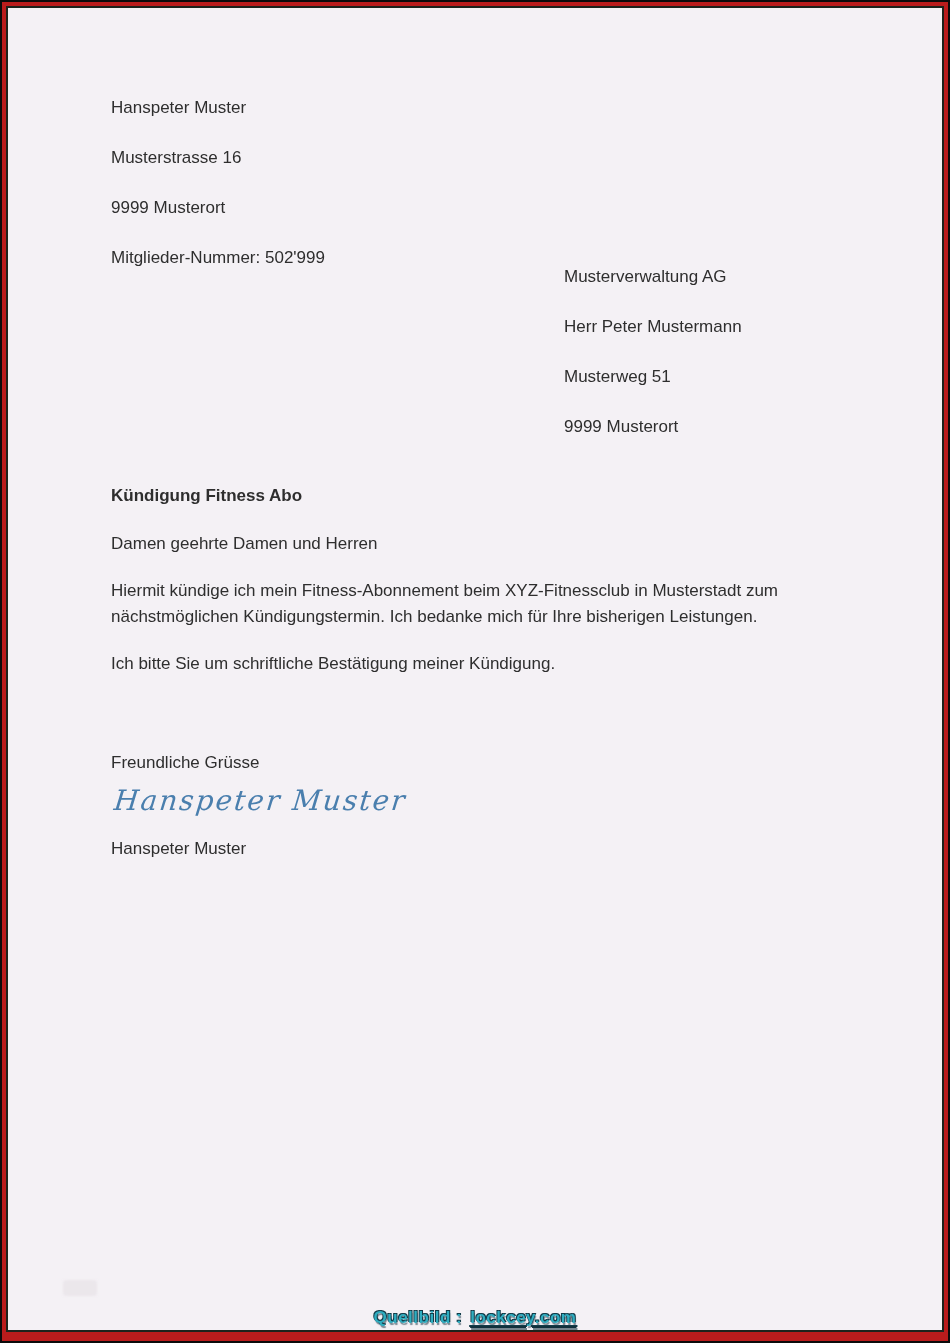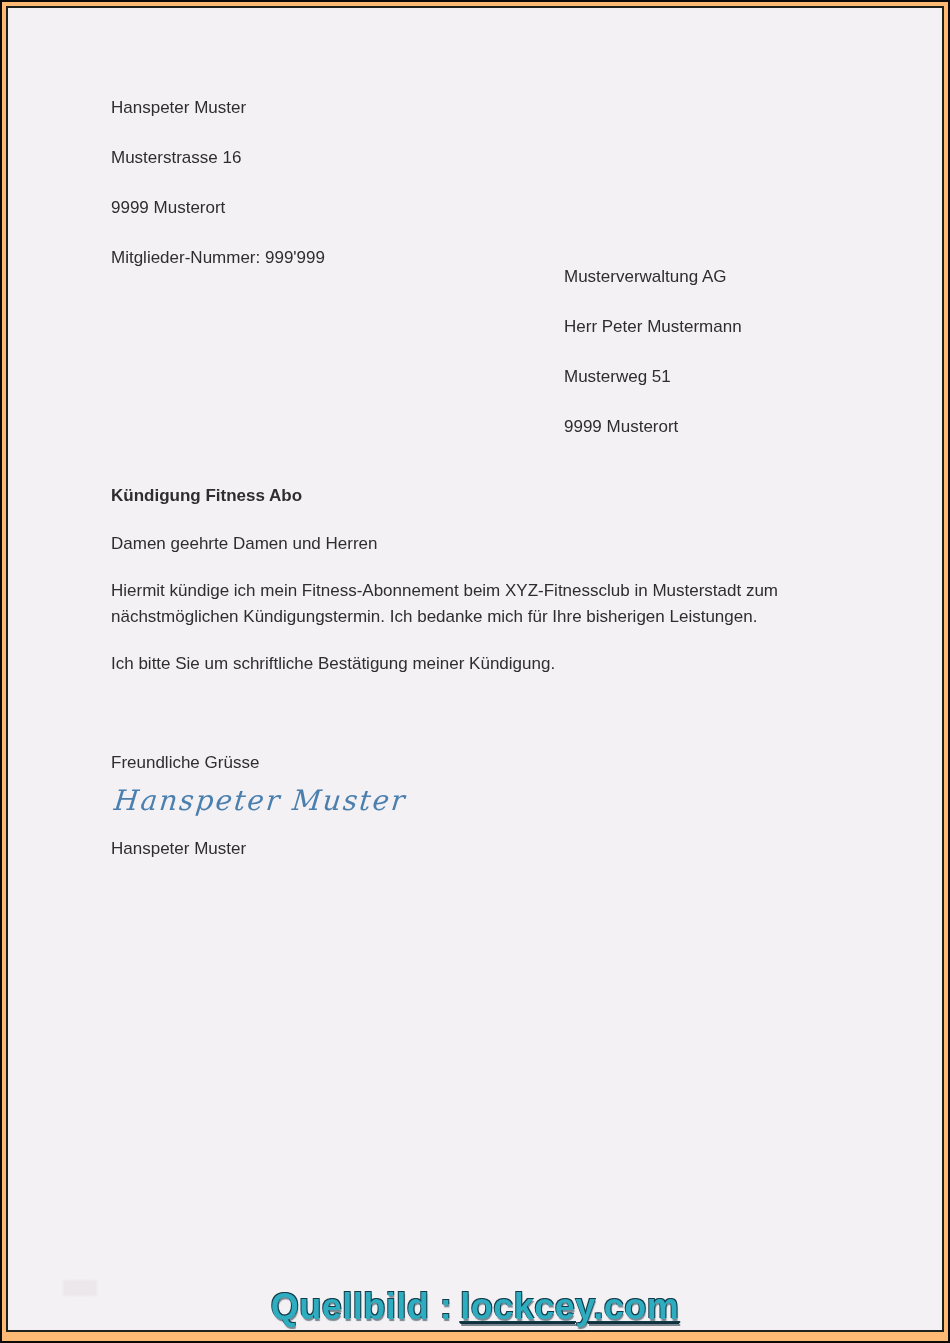--- a/index.html
+++ b/index.html
@@ -2,21 +2,21 @@
 <html><head>
 <meta charset="utf-8">
 <style>
   * { margin: 0; padding: 0; box-sizing: border-box; }
   html, body { width: 950px; height: 1343px; overflow: hidden; }
   body { font-family: "Liberation Sans", sans-serif; }
 
   .canvas {
     position: relative;
     width: 950px; height: 1343px;
-    background: #fdba74;               
+    background: #b91c1c;               
     border: 2px solid #0b0b0b;         
   }
   .page {
     position: absolute;
     left: 4px; top: 4px; right: 4px; bottom: 9px;
     background: #f4f1f5;               
     border: 2px solid #1d231c;         
   }
 
   .txt {
@@ -58,21 +58,21 @@
     background: #e4dfe4;
     border-radius: 3px;
     opacity: 0.55;
     filter: blur(1px);
   }
 
   .credit {
     position: absolute;
     left: 0; right: 0; bottom: 2px;
     text-align: center;
-    font-size: 36px;
+    font-size: 17px;
     font-weight: bold;
     letter-spacing: 0.5px;
     color: #2fadc0;                    
     text-shadow:
       -1px -1px 0 #123c49,
        1px -1px 0 #123c49,
        1px  2px 1px rgba(16, 45, 60, 0.55);
   }
   .credit .label { margin-right: 8px; }
   .credit .link {
@@ -85,21 +85,21 @@
 </head>
 <body>
 
 <div class="canvas">
   <div class="page">
 
     <div class="txt addr sender">
       <div>Hanspeter Muster</div>
       <div>Musterstrasse 16</div>
       <div>9999 Musterort</div>
-      <div>Mitglieder-Nummer: 999'999</div>
+      <div>Mitglieder-Nummer: 502'999</div>
     </div>
 
     <div class="txt addr recipient">
       <div>Musterverwaltung AG</div>
       <div>Herr Peter Mustermann</div>
       <div>Musterweg 51</div>
       <div>9999 Musterort</div>
     </div>
 
 

